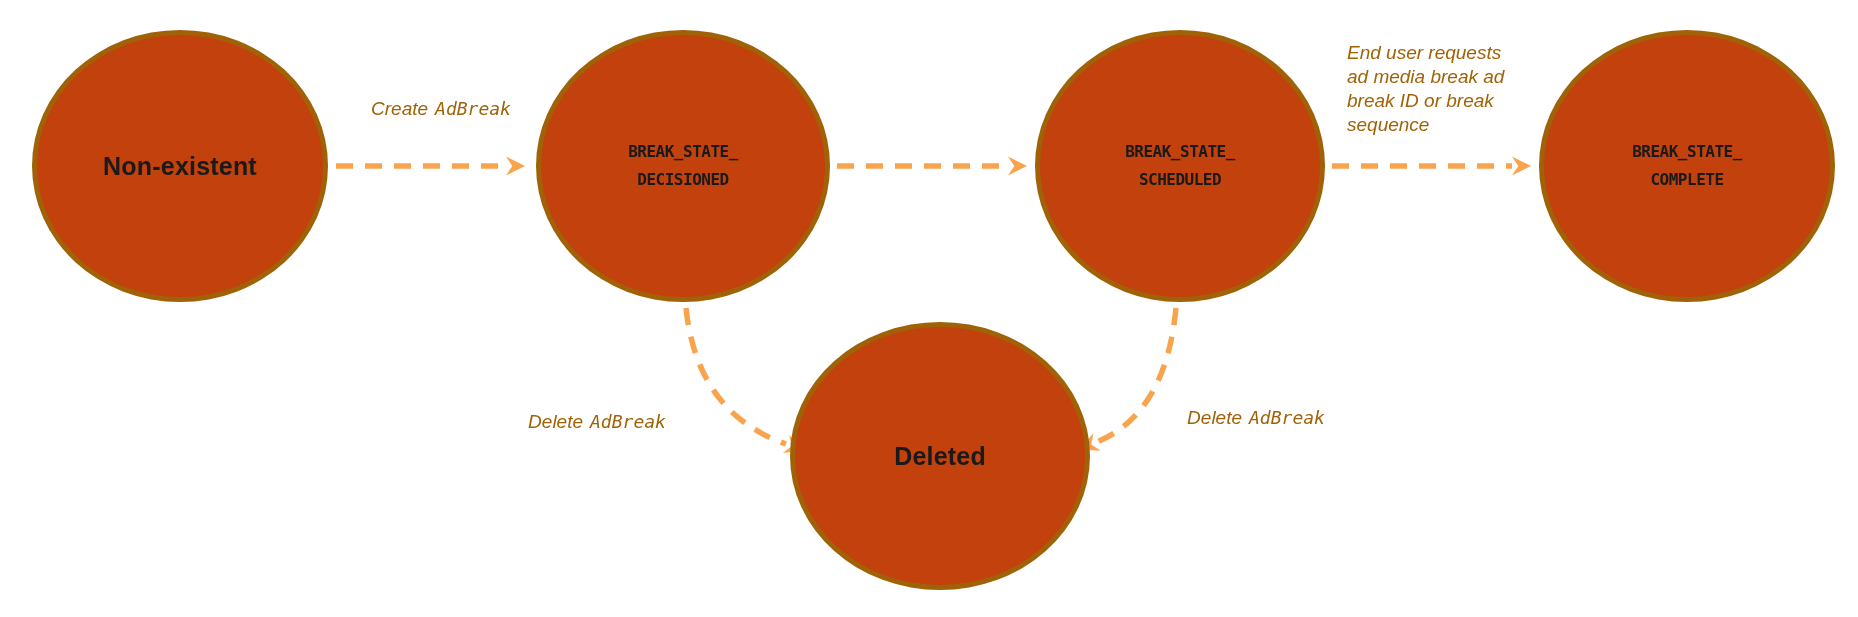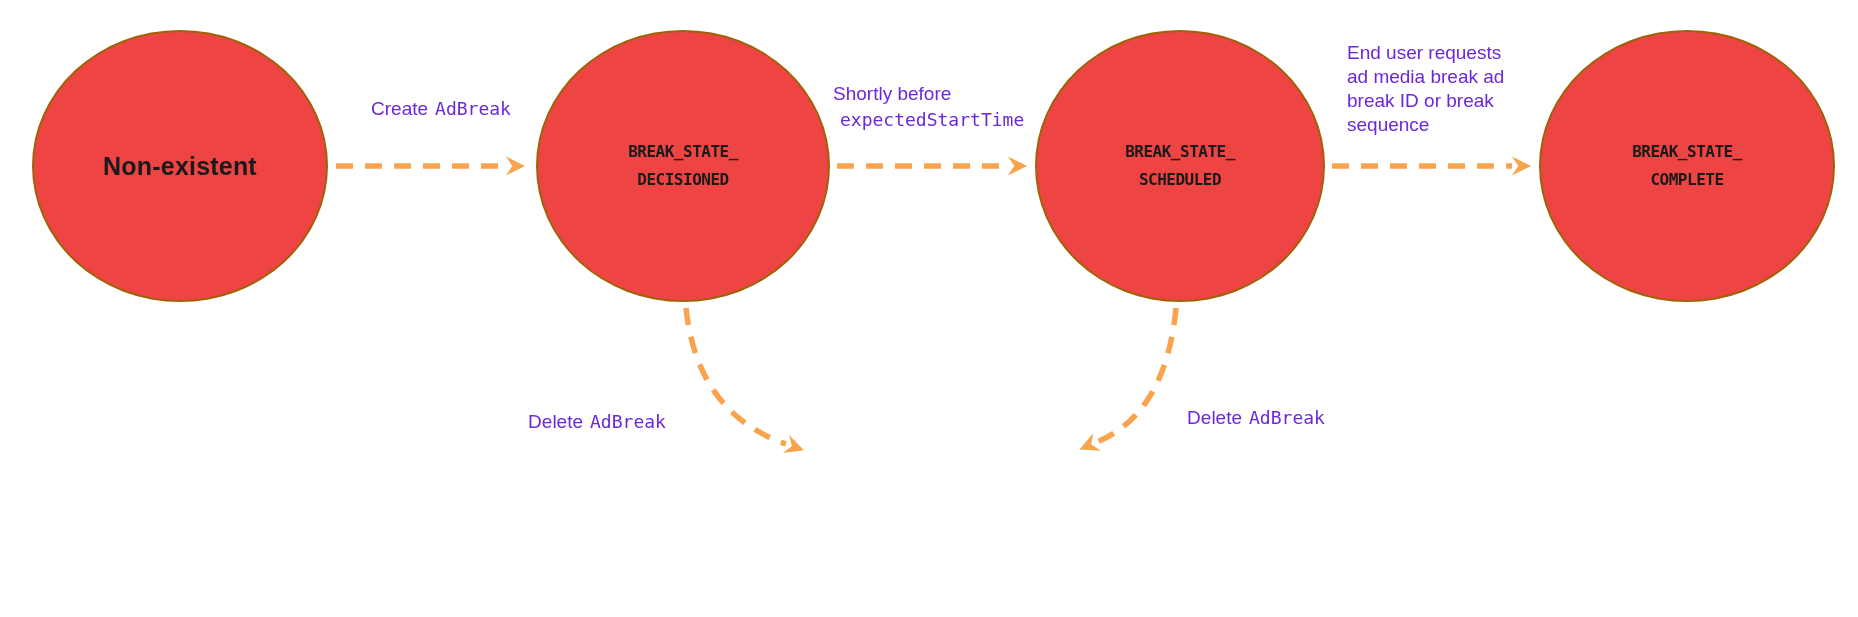--- a/index.html
+++ b/index.html
@@ -3,33 +3,33 @@
 <meta charset="utf-8">
 <style>
   html,body{margin:0;padding:0;background:#ffffff;}
   .canvas{
     position:relative;width:1858px;height:617px;background:#ffffff;
     font-family:"Liberation Sans",sans-serif;color:#1e1e1e;overflow:hidden;
   }
   .arrows{position:absolute;left:0;top:0;width:1858px;height:617px;}
   .node{
     position:absolute;display:flex;flex-direction:column;align-items:center;justify-content:center;
-    background:#ef4444;border:2px solid #a16207;border-radius:50%;
+    background:#c2410c;border:5px solid #a16207;border-radius:50%;
     text-align:center;box-sizing:border-box;
   }
   .node .sans-label{
     font-family:"Liberation Sans",sans-serif;font-weight:bold;font-size:25px;color:#1a1a1a;
     letter-spacing:0.2px;
   }
   .node .mono-line{
     font-family:"DejaVu Sans Mono","Liberation Mono",monospace;font-weight:bold;
     font-size:16px;line-height:28px;color:#1a1a1a;letter-spacing:-0.5px;white-space:nowrap;
   }
   .edge-label{
-    position:absolute;font-size:19px;line-height:26px;color:#6d28d9;white-space:nowrap;
+    position:absolute;font-size:19px;line-height:26px;color:#a16207;white-space:nowrap;font-style:italic;
   }
   .edge-label .code{
     font-family:"DejaVu Sans Mono","Liberation Mono",monospace;font-size:18px;
   }
   .edge-label .plain + .code{margin-left:7px;}
   .center-anchor{transform:translate(-50%,-50%);text-align:left;}
   .left-anchor{transform:translateY(-50%);text-align:left;}
   .tight{line-height:24px;}
 </style>
 </head>
@@ -62,29 +62,28 @@
   <div class="node" style="left:1035px;top:30px;width:290px;height:272px;">
     <div class="mono-line">BREAK_STATE_</div>
     <div class="mono-line">SCHEDULED</div>
   </div>
 
   <div class="node" style="left:1539px;top:30px;width:296px;height:272px;">
     <div class="mono-line">BREAK_STATE_</div>
     <div class="mono-line">COMPLETE</div>
   </div>
 
+  <div class="node" style="left:790px;top:322px;width:300px;height:268px;">
+    <span class="sans-label">Deleted</span>
+  </div>
 
   <div class="edge-label center-anchor" style="left:441px;top:109px;">
     <span class="plain">Create</span><span class="code">AdBreak</span>
   </div>
 
-  <div class="edge-label left-anchor" style="left:833px;top:107px;">
-    <div class="plain">Shortly before</div>
-    <div class="code">expectedStartTime</div>
-  </div>
 
   <div class="edge-label left-anchor tight" style="left:1347px;top:89px;">
     <div>End user requests</div>
     <div>ad media break ad</div>
     <div>break ID or break</div>
     <div>sequence</div>
   </div>
 
   <div class="edge-label center-anchor" style="left:597px;top:422px;">
     <span class="plain">Delete</span><span class="code">AdBreak</span>

